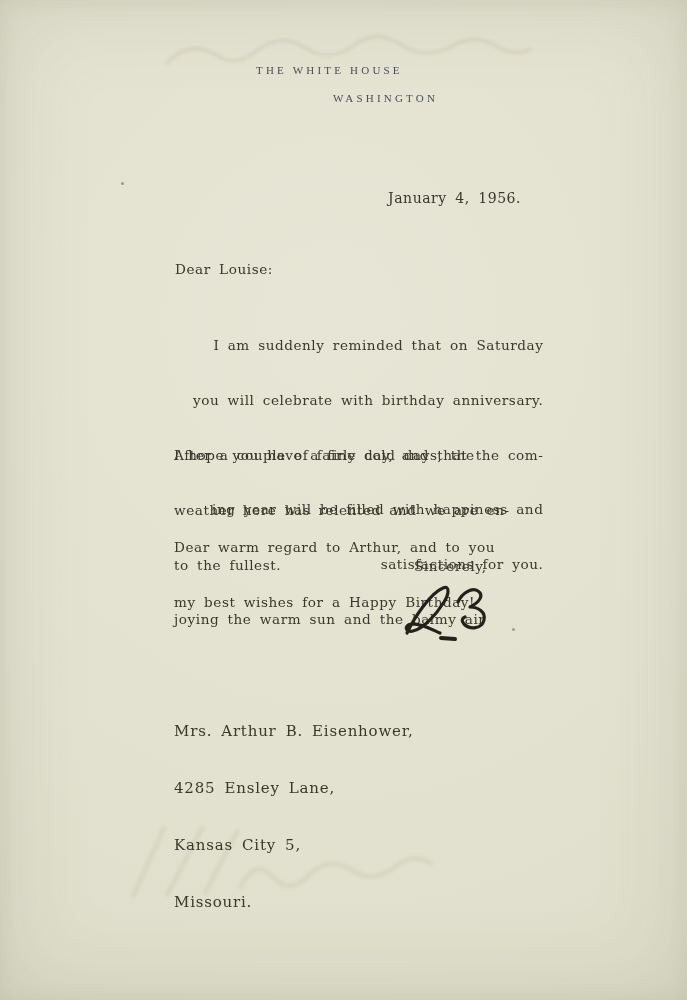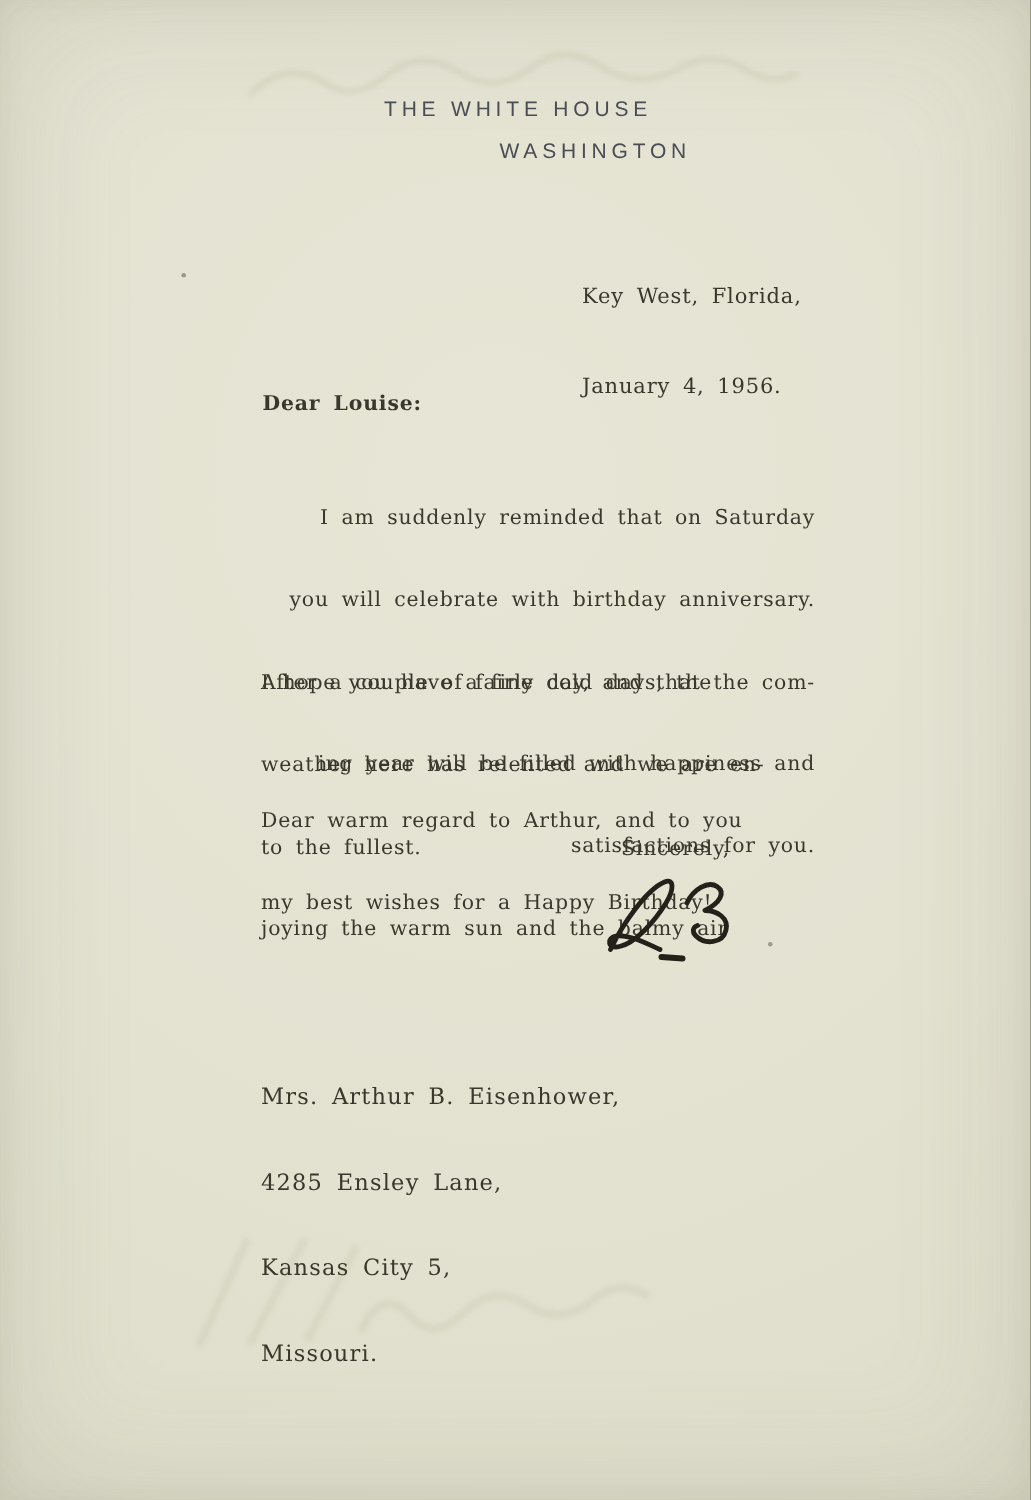--- a/index.html
+++ b/index.html
@@ -9,37 +9,37 @@
     margin:0 auto;
     background:
       radial-gradient(ellipse 120% 90% at 48% 32%, #e7e6d6 0%, #e3e2d1 52%, #dcdbc8 100%);
     box-shadow: inset 0 0 90px rgba(118,115,92,0.18), inset 0 0 18px rgba(118,115,92,0.10);
     overflow:hidden;
     font-family:"DejaVu Serif", serif;
     color:#3a372c;
   }
   .letterhead-line{
     position:absolute;
-    font-family:Liberation Sans, sans-serif;
-    font-size:14px;
+    font-family:Liberation Serif, serif;
+    font-size:11px;
     font-weight:400;
     letter-spacing:3.2px;
     color:#4a4d53;
   }
   #lh1{top:64px;left:256px;}
   #lh2{top:92px;left:333px;}
   .typed{
     font-size:13.6px;
     letter-spacing:0.55px;
     word-spacing:3.5px;
     line-height:18.2px;
     white-space:pre;
   }
   .dateline{position:absolute;top:148px;left:388px;line-height:20px;font-size:14px;}
-  .salutation{position:absolute;top:260px;left:175px;font-weight:bold;}
+  .salutation{position:absolute;top:260px;left:175px;}
   .para1{position:absolute;top:300px;left:174px;text-align:right;}
   .para2{position:absolute;top:410px;left:174px;}
   .para3{position:absolute;top:502px;left:174px;}
   .valediction{position:absolute;top:557px;left:414px;}
   .signature{position:absolute;top:580px;left:398px;width:112px;height:70px;}
   .recipient{position:absolute;top:684px;left:174px;line-height:19px;font-size:15px;letter-spacing:0.8px;}
   .ghost{position:absolute;filter:blur(1.6px);opacity:0.55;}
   #ghost-top{top:28px;left:160px;}
   #ghost-bottom{top:798px;left:110px;transform:rotate(-6deg);}
   .speck{position:absolute;border-radius:50%;}
@@ -55,21 +55,20 @@
     <path d="M6 36 q 24 -26 52 -8 q 18 12 40 -6 q 22 -18 48 -2 q 24 16 50 -4 q 20 -15 44 0 q 26 17 54 1 q 22 -12 44 2 q 16 10 34 2" fill="none" stroke="rgba(168,166,136,0.35)" stroke-width="4"></path>
   </svg>
   <svg id="ghost-bottom" class="ghost" width="340" height="100" viewBox="0 0 340 100">
     <path d="M18 84 L 58 16 M 52 86 L 96 20 M 90 88 L 130 28 M 126 86 q 18 -30 34 -8 q 14 20 36 2 q 22 -18 44 0 q 20 16 44 0 q 18 -12 36 2" fill="none" stroke="rgba(166,164,134,0.30)" stroke-width="5"></path>
   </svg>
 
   <div id="lh1" class="letterhead-line">THE WHITE HOUSE</div>
   <div id="lh2" class="letterhead-line">WASHINGTON</div>
 
   <div class="dateline typed">
-    <div>Key West, Florida,</div>
     <div>January 4, 1956.</div>
   </div>
 
   <div class="salutation typed">Dear Louise:</div>
 
   <div class="para1 typed">
     <div>I am suddenly reminded that on Saturday</div>
     <div>you will celebrate with birthday anniversary.</div>
     <div>I hope you have a fine day, and that the com-</div>
     <div>ing year will be filled with happiness and</div>

